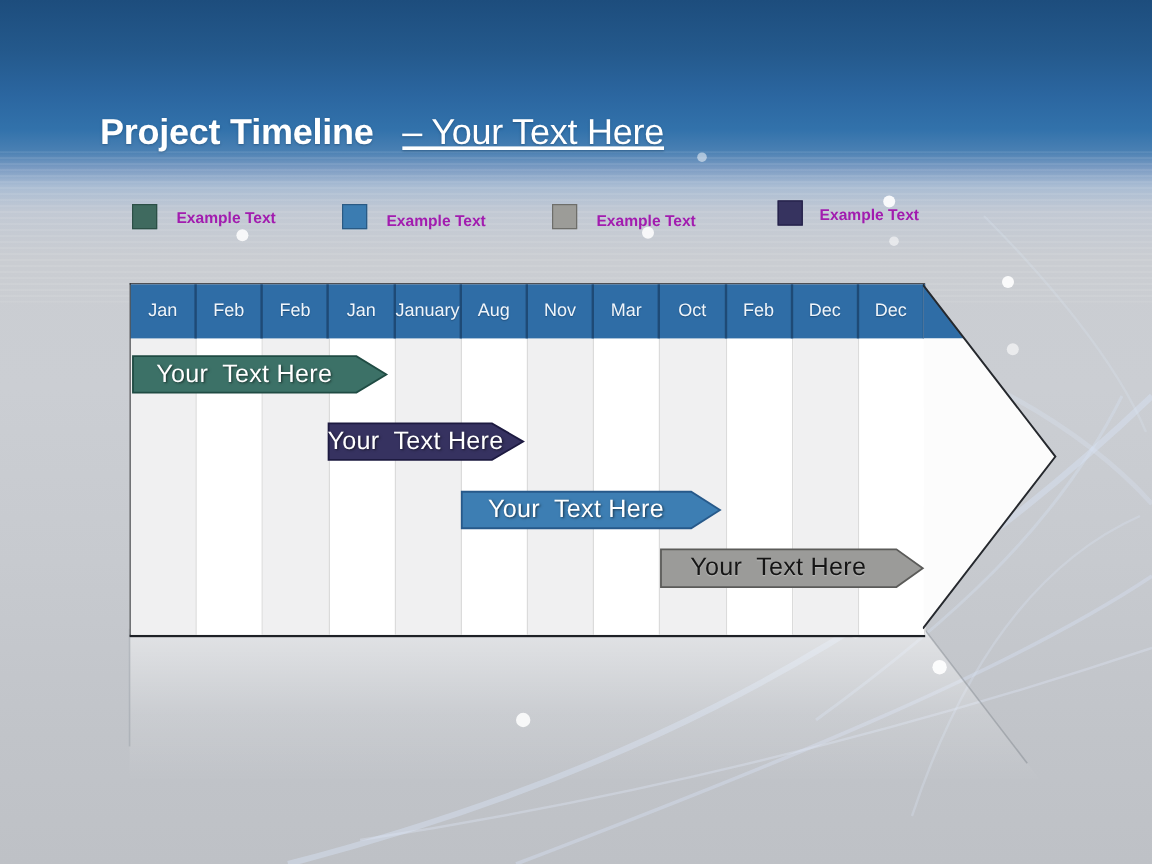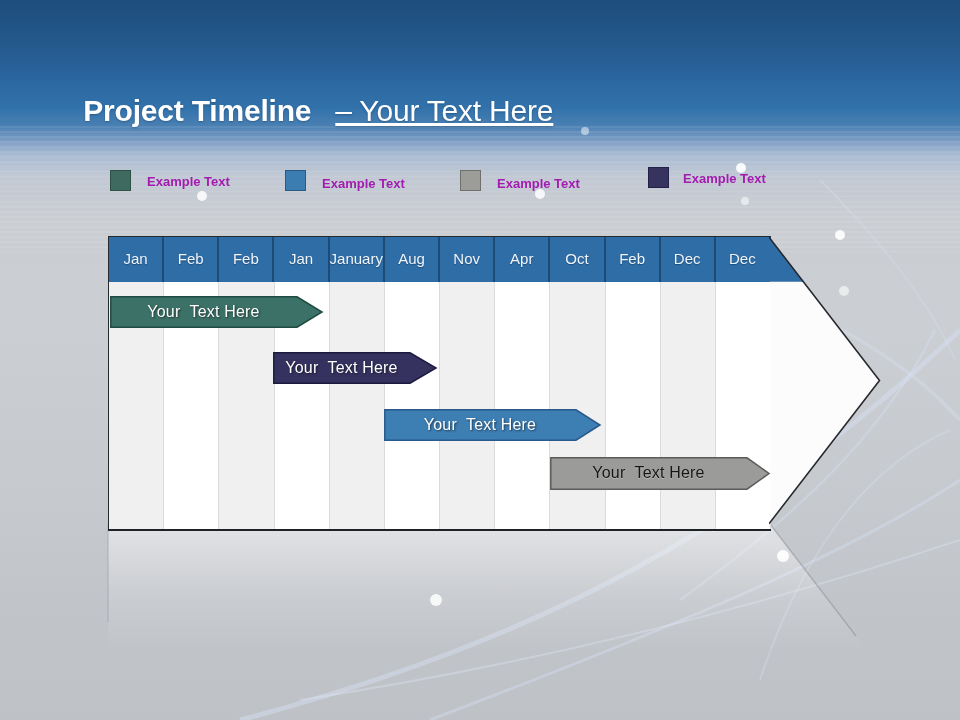--- a/index.html
+++ b/index.html
@@ -58,21 +58,21 @@
   .mcell{
     flex:1;box-sizing:border-box;border-right:2px solid #1E4A76;
     line-height:44px;text-align:center;color:#EFF5FB;font-size:15px;
     text-shadow:0 1px 1px rgba(0,20,40,.35);
   }
   .tip-svg{position:absolute;left:769px;top:236px;pointer-events:none;}
   
   .bar{position:absolute;}
   .bar svg{position:absolute;left:0;top:0;display:block;overflow:visible;}
   .bar .lbl{
-    position:absolute;top:0;left:0;text-align:center;font-size:16px;
+    position:absolute;top:0;left:0;text-align:center;font-size:21px;
     white-space:pre;letter-spacing:.2px;
   }
   .lbl-light{color:#FFFFFF;text-shadow:1px 1px 2px rgba(0,0,0,.55);}
   .lbl-dark{color:#161616;text-shadow:0 1px 1px rgba(255,255,255,.35);}
   .bar1{left:110px;top:296px;width:213px;height:32px;}
   .bar1 .lbl{width:187px;line-height:31px;}
   .bar2{left:273px;top:352px;width:164px;height:32px;}
   .bar2 .lbl{width:137px;line-height:31px;}
   .bar3{left:384px;top:409px;width:217px;height:32px;}
   .bar3 .lbl{width:192px;line-height:31px;}
@@ -153,21 +153,21 @@
     <div class="gcol"></div>
   </div>
   <div class="mheader" style="background: rgb(47, 109, 166);">
     <div class="mcell">Jan</div>
     <div class="mcell">Feb</div>
     <div class="mcell">Feb</div>
     <div class="mcell">Jan</div>
     <div class="mcell">January</div>
     <div class="mcell">Aug</div>
     <div class="mcell">Nov</div>
-    <div class="mcell">Apr</div>
+    <div class="mcell">Mar</div>
     <div class="mcell">Oct</div>
     <div class="mcell">Feb</div>
     <div class="mcell">Dec</div>
     <div class="mcell">Dec</div>
   </div>
 </div>
 
 <svg class="tip-svg" width="113" height="289" viewBox="0 0 113 289">
   <path d="M0.8,1.6 L110.5,144.5 L0.8,287.4 Z" fill="#FCFCFC"></path>
   <path d="M0.8,1.6 L34.2,45.8 L0.8,45.8 Z" fill="#2F6DA6"></path>

